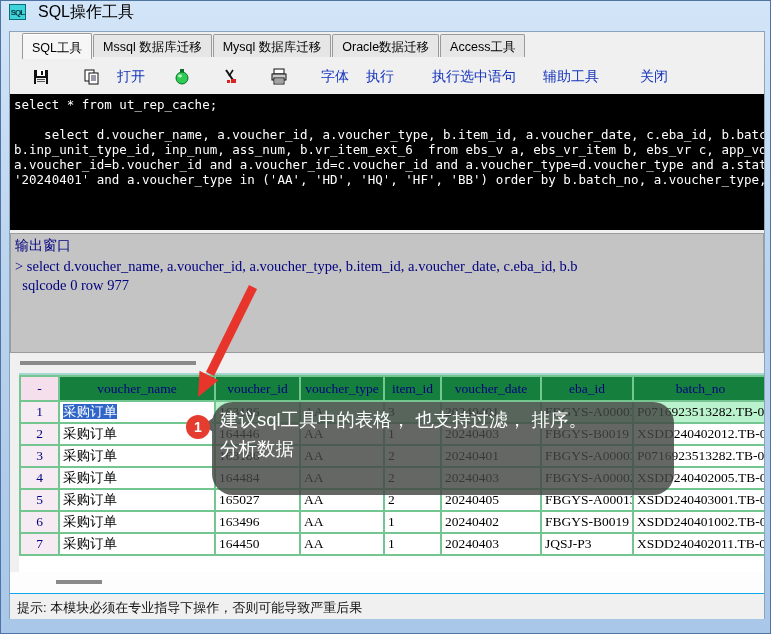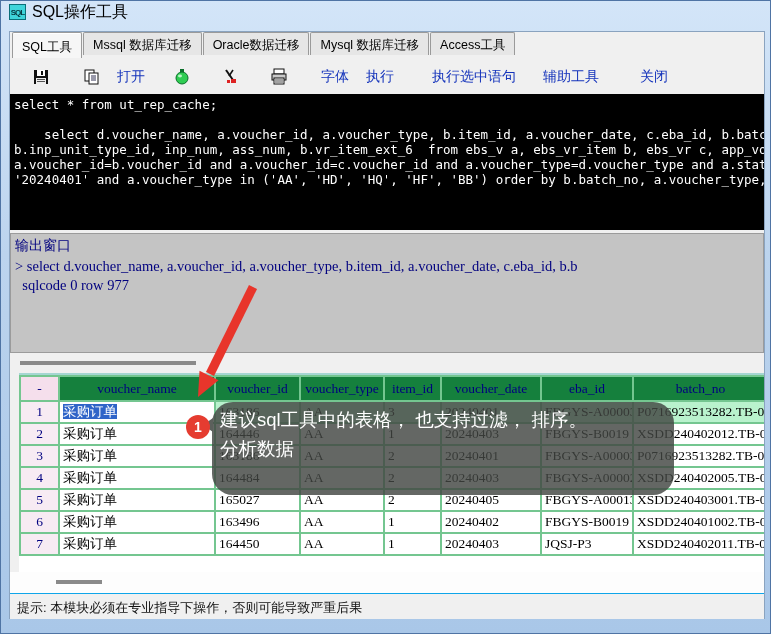--- a/index.html
+++ b/index.html
@@ -3,32 +3,32 @@
 <meta charset="utf-8">
 <style>
   * { margin:0; padding:0; box-sizing:border-box; }
   body { width:771px; height:634px; font-family:"Liberation Sans", sans-serif; }
 
   .window { position:relative; width:771px; height:634px;
     background:linear-gradient(180deg,#d3e5f8 0%,#bcd4ee 40%,#a9c7e8 100%);
     overflow:hidden; border:1px solid #4f74a4; }
 
   
-  .titlebar { height:22px; display:flex; align-items:center; gap:6px; padding-left:8px; }
+  .titlebar { height:22px; display:flex; align-items:center; gap:12px; padding-left:8px; }
   .app-icon { width:17px; height:16px; background:#3fd4da; border:1px solid #0a6f78;
     color:#05343c; font-size:8px; font-weight:bold; display:flex; align-items:center;
     justify-content:center; letter-spacing:-1px; }
   .title-text { font-size:16px; color:#000; }
 
   
   .content { position:absolute; left:8px; top:30px; width:756px; height:588px;
     background:#f0f0f0; border:1px solid #8aa3bf; border-bottom:none; overflow:hidden; }
 
   
-  .tabbar { height:27px; display:flex; align-items:flex-start; padding-left:2px; background:#f0f0f0; }
+  .tabbar { height:27px; display:flex; align-items:center; padding-left:12px; background:#f0f0f0; }
   .tab { font-size:12.5px; padding:4px 9px 5px 9px; border:1px solid #9a9a9a; border-bottom:none;
     border-radius:2px 2px 0 0; background:#e6e6e6; margin-right:1px; color:#000; height:23px; }
   .tab.active { background:#f6f6f6; height:26px; padding-top:6px; box-shadow:inset 0 1px 0 #fff; }
 
   
   .toolbar { height:35px; display:flex; align-items:center; background:#f0f0f0; }
   .tbtn { display:flex; align-items:center; font-size:14px; color:#1433bb; cursor:default; }
   .tbtn svg { display:block; }
 
   
@@ -88,23 +88,23 @@
   </div>
 
   <div class="content">
 
     <div class="tabbar">
 
         <div class="tab active">SQL工具</div>
 
         <div class="tab">Mssql 数据库迁移</div>
 
+        <div class="tab">Mysql 数据库迁移</div>
+
         <div class="tab">Oracle数据迁移</div>
-
-        <div class="tab">Mysql 数据库迁移</div>
 
         <div class="tab">Access工具</div>
 
     </div>
 
     <div class="toolbar">
       <div class="tbtn" style="margin-left:22px">
         <span>
           <svg width="18" height="18" viewBox="0 0 18 18">
               <rect x="2" y="2" width="14" height="14" fill="#111"></rect>

